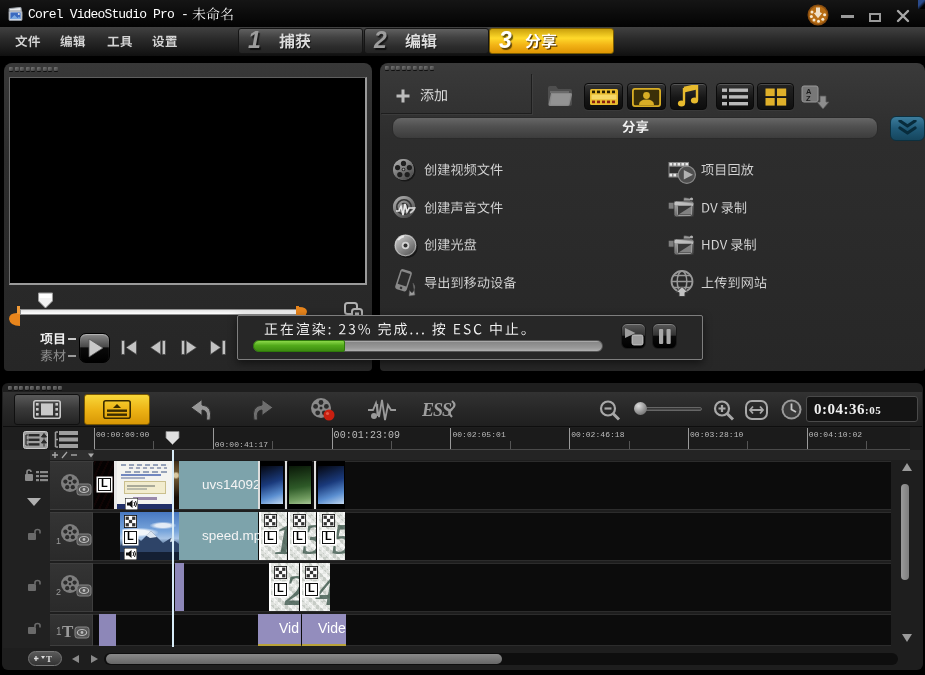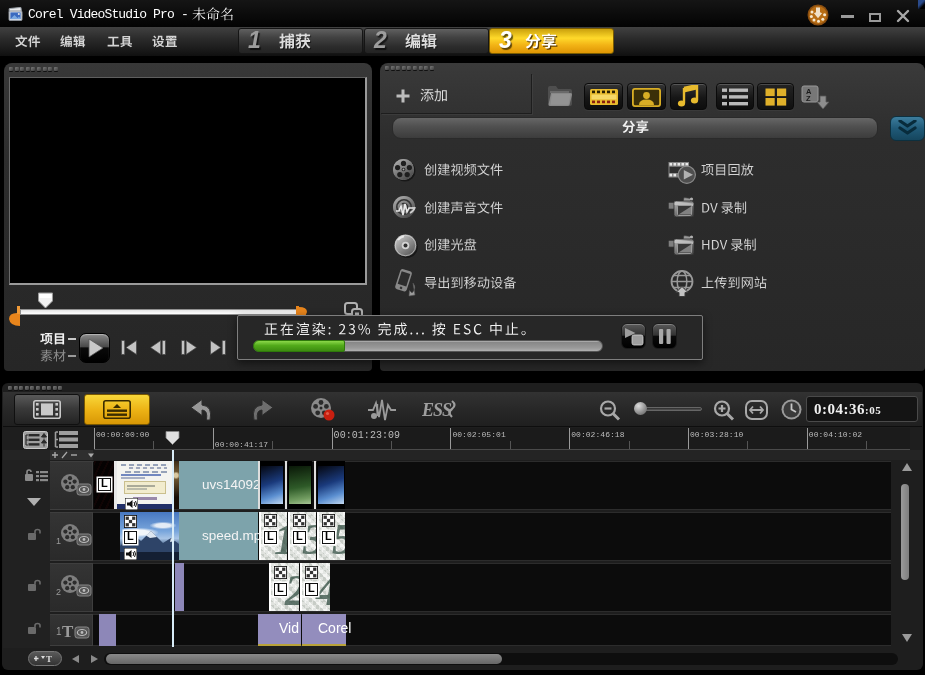--- a/index.html
+++ b/index.html
@@ -713,21 +713,21 @@
         <rect x="1.5" y="7.5" width="3" height="3"></rect>
         <rect x="7.5" y="7.5" width="3" height="3"></rect>
       </g>
     </svg>
 <div class="abs" style="left:305px;top:583px;width:13px;height:13px;background:#fff;border:1.5px solid #111;box-shadow:0 0 0 1.5px #fff"></div>
     <div class="abs" style="left:308px;top:582px;font:bold 11px 'Liberation Sans';color:#000">L</div>
 <div class="abs" style="left:99px;top:614px;width:17px;height:32px;background:#8d87b8"></div>
 <div class="abs" style="left:258px;top:614px;width:43px;height:32px;background:#938dbd;border-bottom:2px solid #b8a23a"></div>
 <div class="abs" style="left:279px;top:620px;font-size:14px;color:#fff;font-family:'Liberation Sans'">Vid</div>
 <div class="abs" style="left:302px;top:614px;width:44px;height:32px;background:#938dbd;border-bottom:2px solid #b8a23a"></div>
-<div class="abs" style="left:318px;top:620px;font-size:14px;color:#fff;font-family:'Liberation Sans'">Corel</div>
+<div class="abs" style="left:318px;top:620px;font-size:14px;color:#fff;font-family:'Liberation Sans'">Vide</div>
 <div class="abs" style="left:172px;top:450px;width:1.6px;height:197px;background:#d8ecf8"></div>
 <svg class="abs" style="left:901px;top:462px" width="12" height="10" viewBox="0 0 12 10">
       <path d="M6 1 L11 9 L1 9 Z" fill="#9a9a9a"></path>
     </svg>
 <div class="abs" style="left:901px;top:484px;width:8px;height:96px;background:linear-gradient(90deg,#9a9a9a,#7e7e7e);border-radius:4px"></div>
 <svg class="abs" style="left:901px;top:633px" width="12" height="10" viewBox="0 0 12 10">
       <path d="M1 1 L11 1 L6 9 Z" fill="#9a9a9a"></path>
     </svg>
 <div class="abs" style="left:28px;top:651px;width:34px;height:15px;background:linear-gradient(#5a5a5a,#333);border-radius:8px;border:1px solid #777"></div>
 <svg class="abs" style="left:34px;top:654px" width="24" height="9" viewBox="0 0 24 9">

